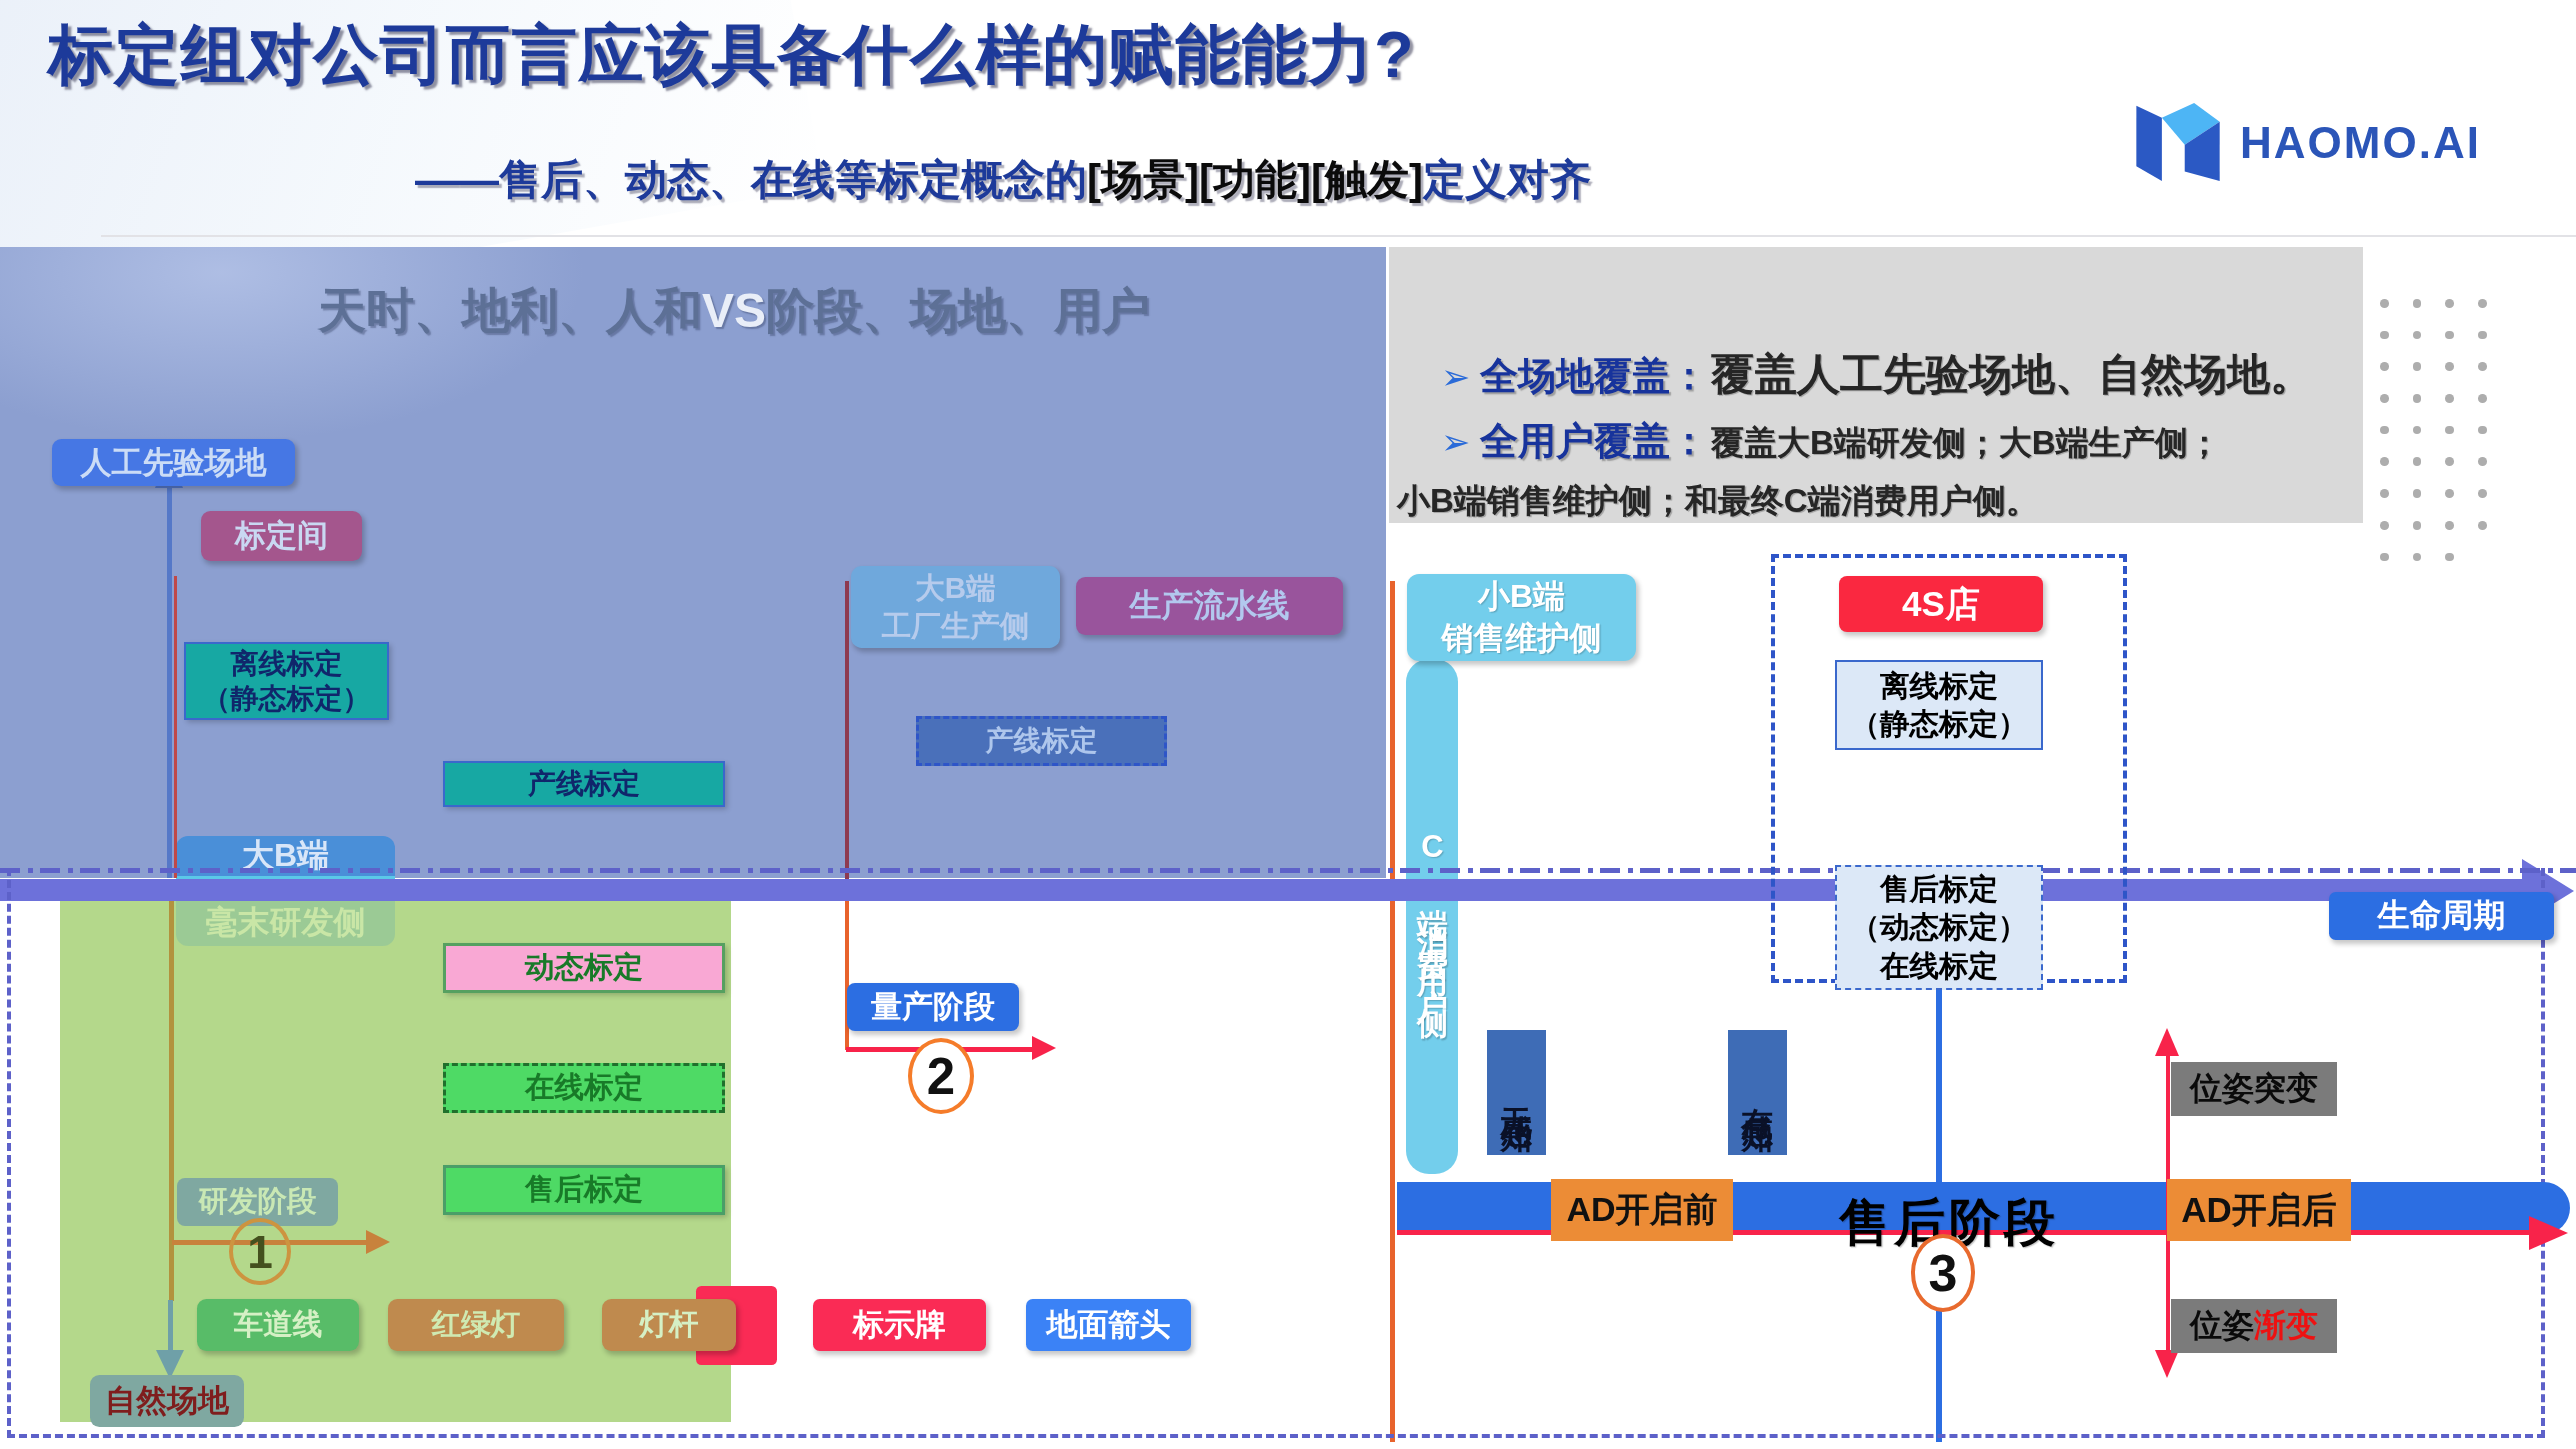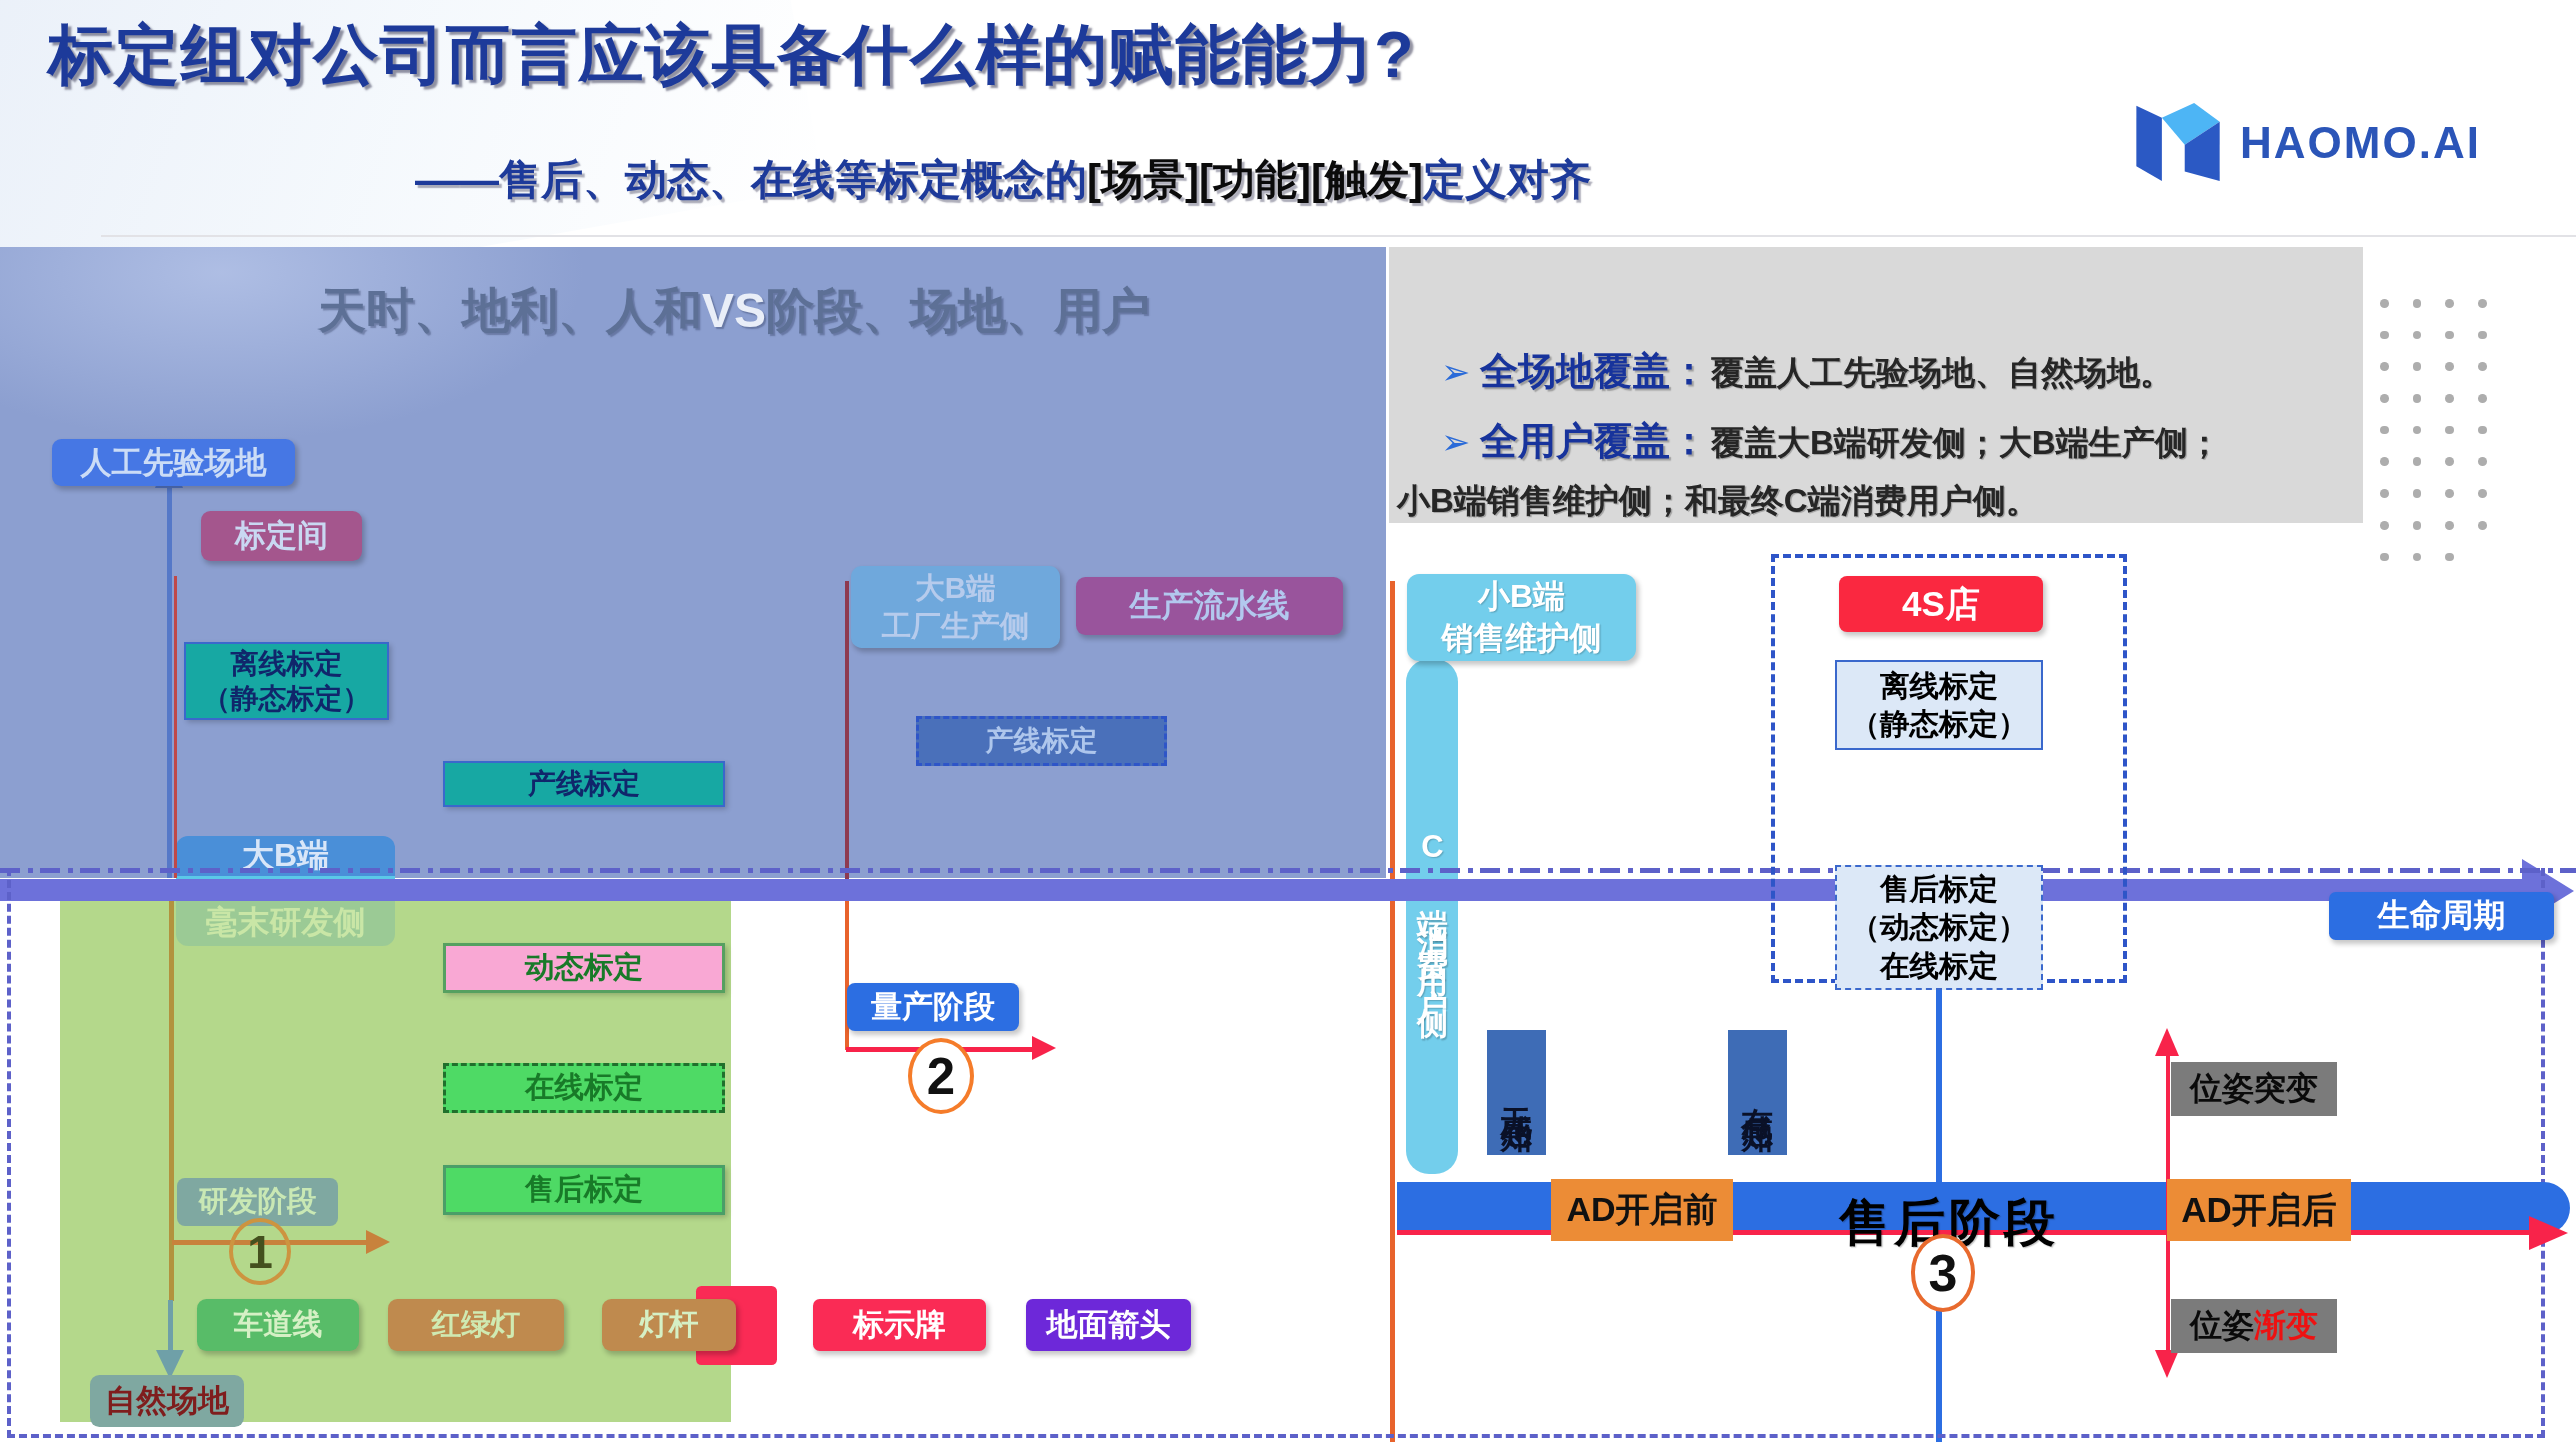--- a/index.html
+++ b/index.html
@@ -100,21 +100,21 @@
 
   <div class="abs fc b shadow" style="left:197px;top:1299px;width:162px;height:52px;background:#58bc68;border-radius:9.4px;color:#d5f0c5;font-size:29.5px;z-index:3;">车道线</div>
 
   <div class="abs fc b shadow" style="left:388px;top:1299px;width:176px;height:52px;background:#bf8a4e;border-radius:9.4px;color:#cfeab2;font-size:29.5px;z-index:3;">红绿灯</div>
 
   <div class="abs" style="left:696px;top:1286px;width:81px;height:79px;background:#fa2b55;border-radius:5.4px;z-index:2;"></div>
   <div class="abs fc b shadow" style="left:602px;top:1299px;width:134px;height:52px;background:#bf8a4e;border-radius:9.4px;color:#d5f0c5;font-size:29.5px;z-index:3;">灯杆</div>
 
   <div class="abs fc b shadow" style="left:813px;top:1299px;width:173px;height:52px;background:#fa2b55;border-radius:6.7px;color:#ffffff;font-size:31px;z-index:3;">标示牌</div>
 
-  <div class="abs fc b shadow" style="left:1026px;top:1299px;width:165px;height:52px;background:#6d28d9;border-radius:6.7px;color:#ffffff;font-size:31px;z-index:3;">地面箭头</div>
+  <div class="abs fc b shadow" style="left:1026px;top:1299px;width:165px;height:52px;background:#3b82f6;border-radius:6.7px;color:#ffffff;font-size:31px;z-index:3;">地面箭头</div>
 
   <div class="abs fc b" style="left:90px;top:1375px;width:154px;height:52px;background:#7fa8a1;border-radius:9.4px;color:#7f1d1d;font-size:31px;z-index:3;">自然场地</div>
 
   <div class="abs" style="left:6.7px;top:868px;width:2538px;height:570px;border-left:4px dashed #5d61c9;border-right:4px dashed #5d61c9;border-bottom:4px dashed #5d61c9;z-index:4;"></div>
   <div class="abs" style="left:0;top:868px;width:2576px;height:4.7px;z-index:4;
               background:repeating-linear-gradient(90deg,#5d61c9 0 20px,transparent 20px 28px,#5d61c9 28px 33px,transparent 33px 40px);"></div>
   <div class="abs" style="left:0;top:879px;width:2528px;height:22px;background:#6d71da;z-index:3;"></div>
   <div class="abs" style="left:2522px;top:859px;width:0;height:0;border-top:32px solid transparent;border-bottom:32px solid transparent;border-left:52px solid #6d71da;z-index:3;"></div>
   <div class="abs fc b shadow" style="left:2329px;top:892px;width:225px;height:48px;background:#2c6ee2;border-radius:6.7px;color:#ffffff;font-size:32px;z-index:5;">生命周期</div>
 
@@ -123,21 +123,21 @@
   <div class="abs fc b shadow" style="left:847px;top:983px;width:172px;height:48px;background:#2c6ee2;border-radius:8px;color:#ffffff;font-size:31px;z-index:3;">量产阶段</div>
   <div class="abs" style="left:846px;top:1047px;width:189px;height:4.7px;background:#f8234a;z-index:3;"></div>
   <div class="abs" style="left:1032px;top:1036px;width:0;height:0;border-top:12.7px solid transparent;border-bottom:12.7px solid transparent;border-left:24px solid #f8234a;z-index:3;"></div>
   <div class="abs fc b" style="left:908px;top:1038px;width:66px;height:76px;border:4px solid #f57c2a;border-radius:50%;background:#ffffff;color:#111111;font-size:51px;z-index:4;">2</div>
 
   <div class="abs" style="left:1389px;top:247px;width:974px;height:276px;background:#d9d9d9;z-index:1;"></div>
 
   <div class="abs nowrap" style="left:1441px;top:346px;z-index:2;">
     <span class="b" style="color:#2b6bd8;font-size:35px;margin-right:6.7px;">➢</span>
     <span class="b ts" style="color:#17339c;font-size:38px;">全场地覆盖：</span>
-    <span class="b" style="color:#262626;font-size:33px;text-shadow:1.3px 1.3px 0.7px rgba(0,0,0,.25);">覆盖人工先验场地、自然场地。</span>
+    <span class="b" style="color:#262626;font-size:43px;text-shadow:1.3px 1.3px 0.7px rgba(0,0,0,.25);">覆盖人工先验场地、自然场地。</span>
   </div>
   <div class="abs nowrap" style="left:1441px;top:416px;z-index:2;">
     <span class="b" style="color:#2b6bd8;font-size:35px;margin-right:6.7px;">➢</span>
     <span class="b ts" style="color:#17339c;font-size:38px;">全用户覆盖：</span>
     <span class="b" style="color:#262626;font-size:33px;text-shadow:1.3px 1.3px 0.7px rgba(0,0,0,.25);">覆盖大B端研发侧；大B端生产侧；</span>
   </div>
   <div class="abs nowrap b" style="left:1397px;top:479px;color:#262626;font-size:33px;text-shadow:1.3px 1.3px 0.7px rgba(0,0,0,.25);z-index:2;">小B端销售维护侧；和最终C端消费用户侧。</div>
 
   <div class="abs" style="left:2380px;top:299px;z-index:2;">
     <div class="dotrow">

